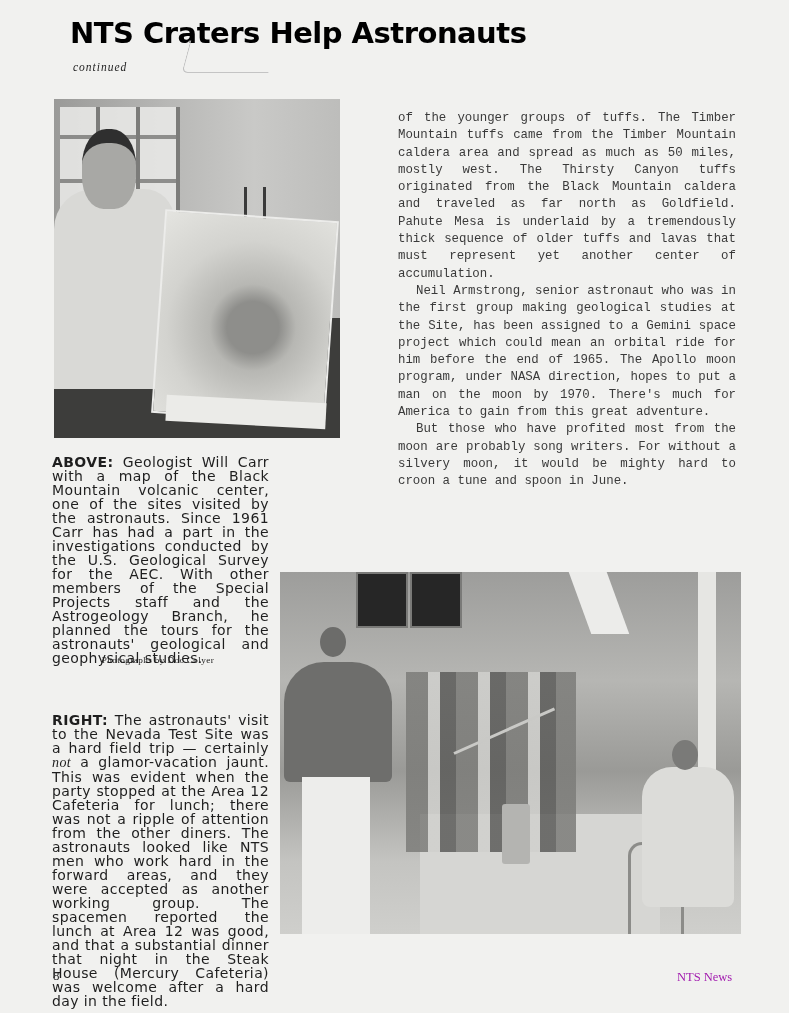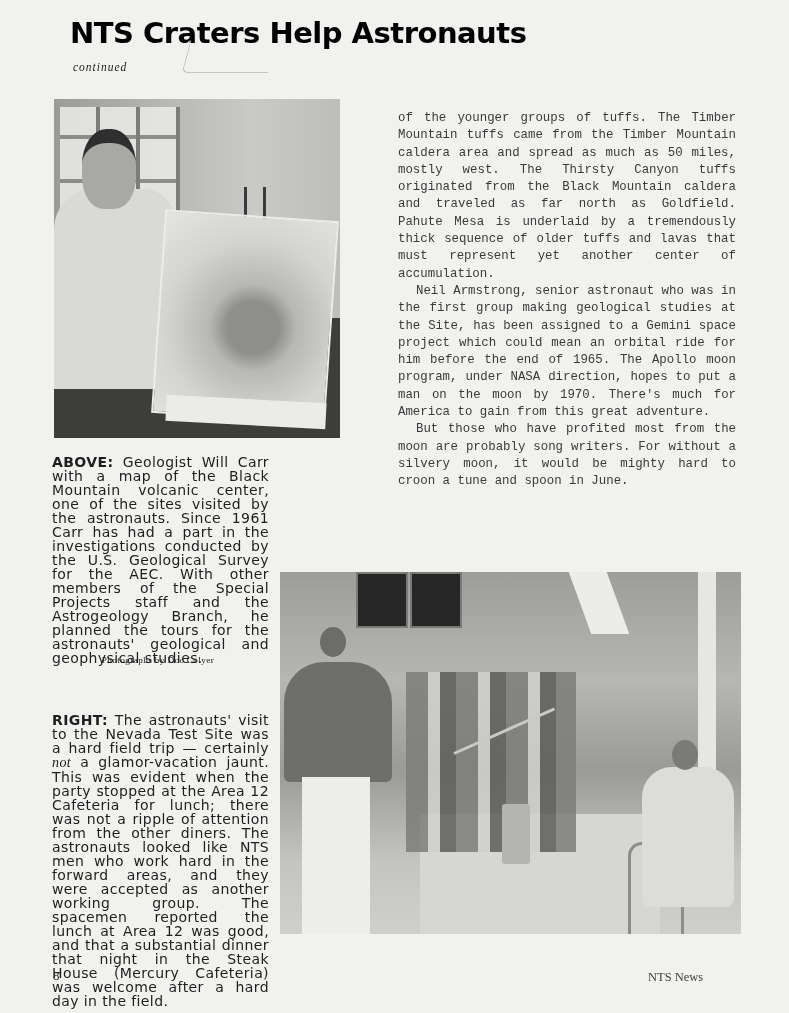--- a/index.html
+++ b/index.html
@@ -140,22 +140,22 @@
   .photo2 .seated-head { left: 392px; top: 168px; background: #7a7a78; }
   .photo2 .chair {
     position: absolute; left: 348px; top: 270px; width: 50px; height: 90px;
     border: 3px solid #8c8c89; border-radius: 14px 14px 0 0; border-bottom: none;
   }
   .footer-page {
     position: absolute; left: 53px; top: 968px;
     font-family: "Liberation Serif", serif; font-size: 13px; color: #333;
   }
   .footer-mag {
-    position: absolute; left: 648px; top: 970px;
-    font-family: "Liberation Serif", serif; font-size: 12.5px; color: #404040;
+    position: absolute; left: 677px; top: 970px;
+    font-family: "Liberation Serif", serif; font-size: 12.5px; color: #a21caf;
   }
 </style>
 </head>
 <body>
 
 <div class="title">NTS Craters Help Astronauts</div>
 <div class="continued">continued</div>
 <div class="pencil-mark"></div>
 
 <div class="photo1" title="Geologist Will Carr holding a geological map on an easel">

